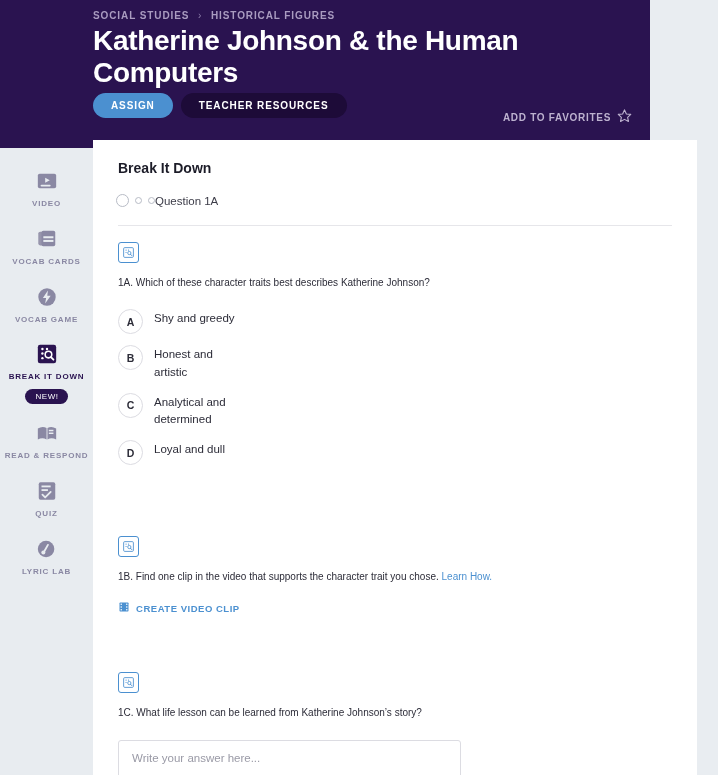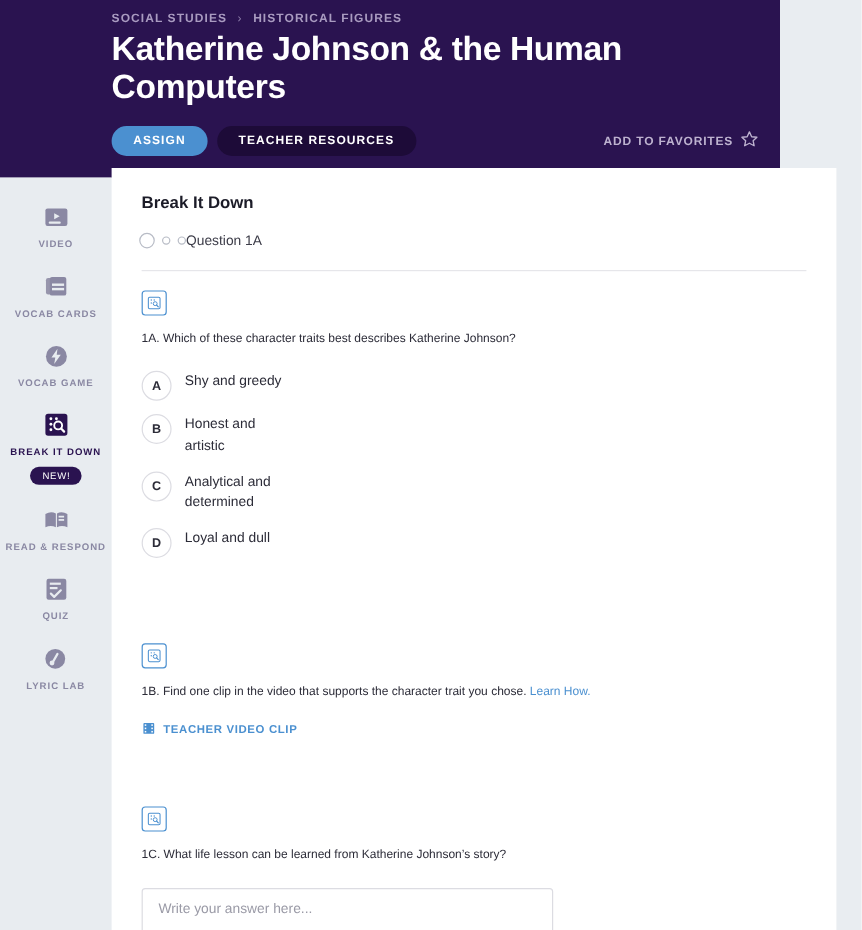--- a/index.html
+++ b/index.html
@@ -43,21 +43,21 @@
     width: 430px;
     font-size: 28px;
     line-height: 1.16;
     font-weight: bold;
     color: #ffffff;
     letter-spacing: -0.3px;
   }
 
   #header-actions {
     position: absolute;
-    left: 93px; top: 105px;
+    left: 93px; top: 93px;
     display: flex;
     align-items: center;
     gap: 8px;
   }
 
   .pill {
     border: none;
     border-radius: 14px;
     height: 25px;
     padding: 0 18px;
@@ -456,21 +456,21 @@
         <svg width="12" height="12" viewBox="0 0 24 24">
           <rect x="3" y="3" width="18" height="18" rx="1.5" fill="#4b90d0"></rect>
           <rect x="5.2" y="5.2" width="2.6" height="2.6" fill="#ffffff"></rect>
           <rect x="5.2" y="10.7" width="2.6" height="2.6" fill="#ffffff"></rect>
           <rect x="5.2" y="16.2" width="2.6" height="2.6" fill="#ffffff"></rect>
           <rect x="16.2" y="5.2" width="2.6" height="2.6" fill="#ffffff"></rect>
           <rect x="16.2" y="10.7" width="2.6" height="2.6" fill="#ffffff"></rect>
           <rect x="16.2" y="16.2" width="2.6" height="2.6" fill="#ffffff"></rect>
         </svg>
       </span>
-      <span id="create-clip-label">TEACHER VIDEO CLIP</span>
+      <span id="create-clip-label">CREATE VIDEO CLIP</span>
     </button>
   </section>
 
   <section class="q-block" id="q1c-block">
     <div class="q-icon-box">
       <svg width="13" height="13" viewBox="0 0 24 24">
         <rect x="3" y="3" width="18" height="18" rx="2" fill="none" stroke="#4b90d0" stroke-width="1.6"></rect>
         <circle cx="7.5" cy="7.5" r="1.1" fill="#4b90d0"></circle>
         <circle cx="12" cy="7.5" r="1.1" fill="#4b90d0"></circle>
         <circle cx="7.5" cy="12" r="1.1" fill="#4b90d0"></circle>

